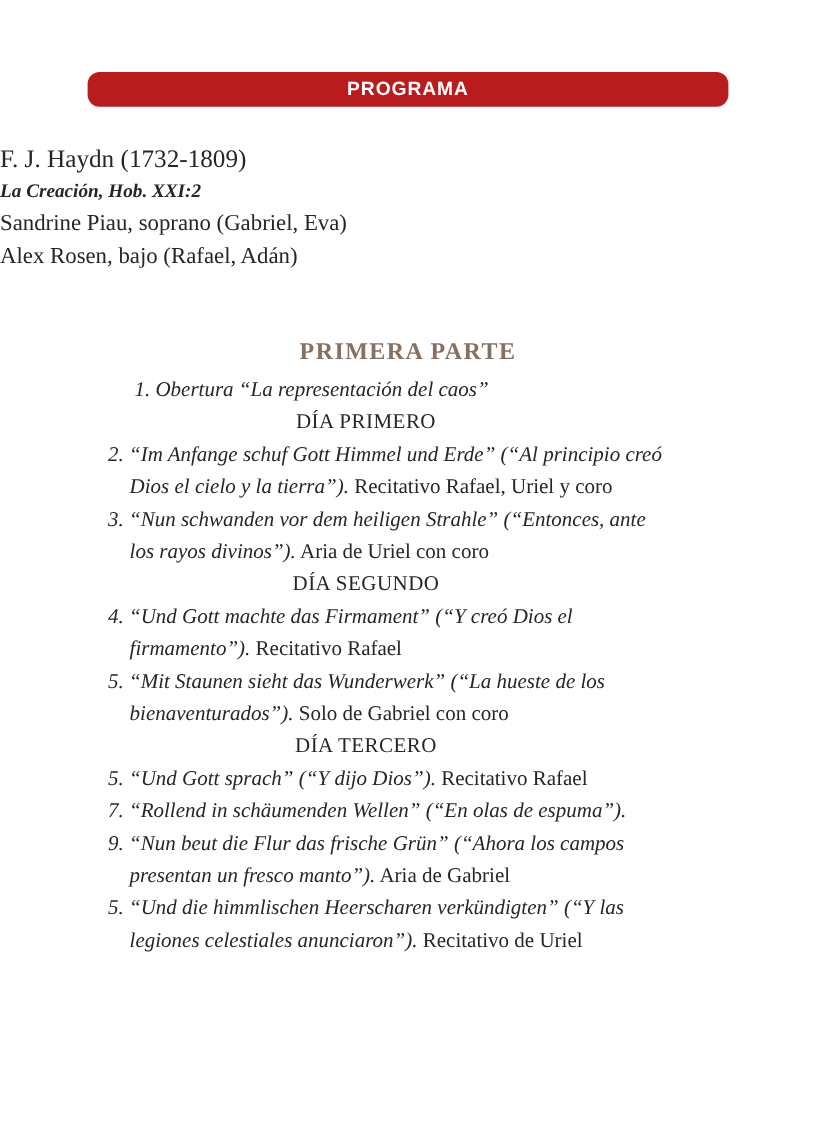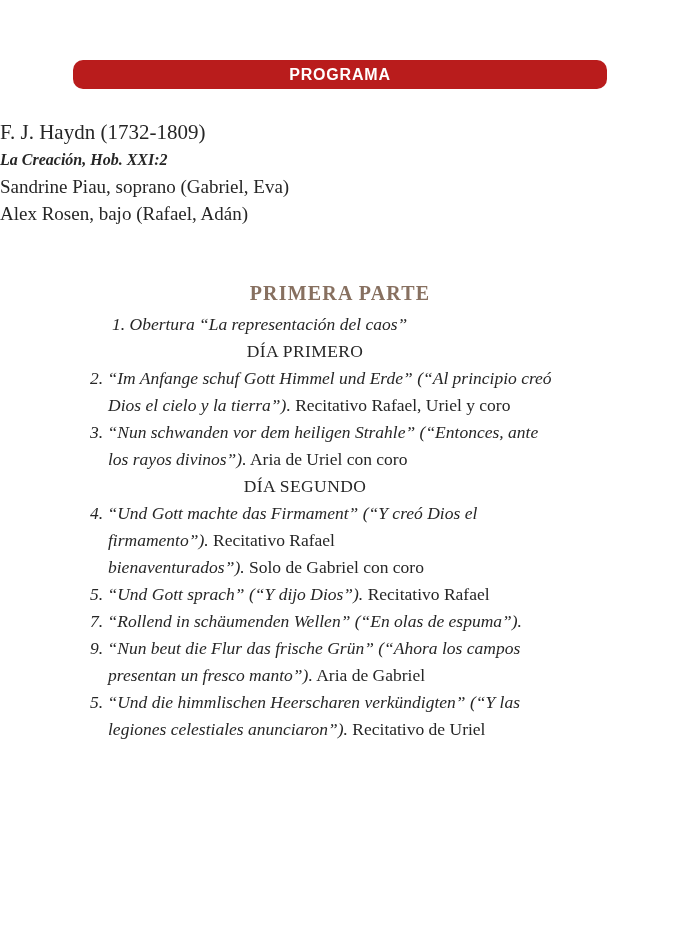--- a/index.html
+++ b/index.html
@@ -77,22 +77,24 @@
       <div class="program-item">
         <div class="item-line"><span class="it">3. “Nun schwanden vor dem heiligen Strahle” (“Entonces, ante</span></div>
         <div class="item-line cont"><span class="it">los rayos divinos”).</span><span class="rm"> Aria de Uriel con coro</span></div>
       </div>
       <div class="day-heading">DÍA SEGUNDO</div>
       <div class="program-item">
         <div class="item-line"><span class="it">4. “Und Gott machte das Firmament” (“Y creó Dios el</span></div>
         <div class="item-line cont"><span class="it">firmamento”).</span><span class="rm"> Recitativo Rafael</span></div>
       </div>
       <div class="program-item">
+        <div class="item-line"><span class="it">5. “Mit Staunen sieht das Wunderwerk” (“La hueste de los</span></div>
         <div class="item-line cont"><span class="it">bienaventurados”).</span><span class="rm"> Solo de Gabriel con coro</span></div>
       </div>
+      <div class="day-heading">DÍA TERCERO</div>
       <div class="program-item">
         <div class="item-line"><span class="it">5. “Und Gott sprach” (“Y dijo Dios”).</span><span class="rm"> Recitativo Rafael</span></div>
       </div>
       <div class="program-item">
         <div class="item-line"><span class="it">7. “Rollend in schäumenden Wellen” (“En olas de espuma”).</span></div>
       </div>
       <div class="program-item">
         <div class="item-line"><span class="it">9. “Nun beut die Flur das frische Grün” (“Ahora los campos</span></div>
         <div class="item-line cont"><span class="it">presentan un fresco manto”).</span><span class="rm"> Aria de Gabriel</span></div>
       </div>

